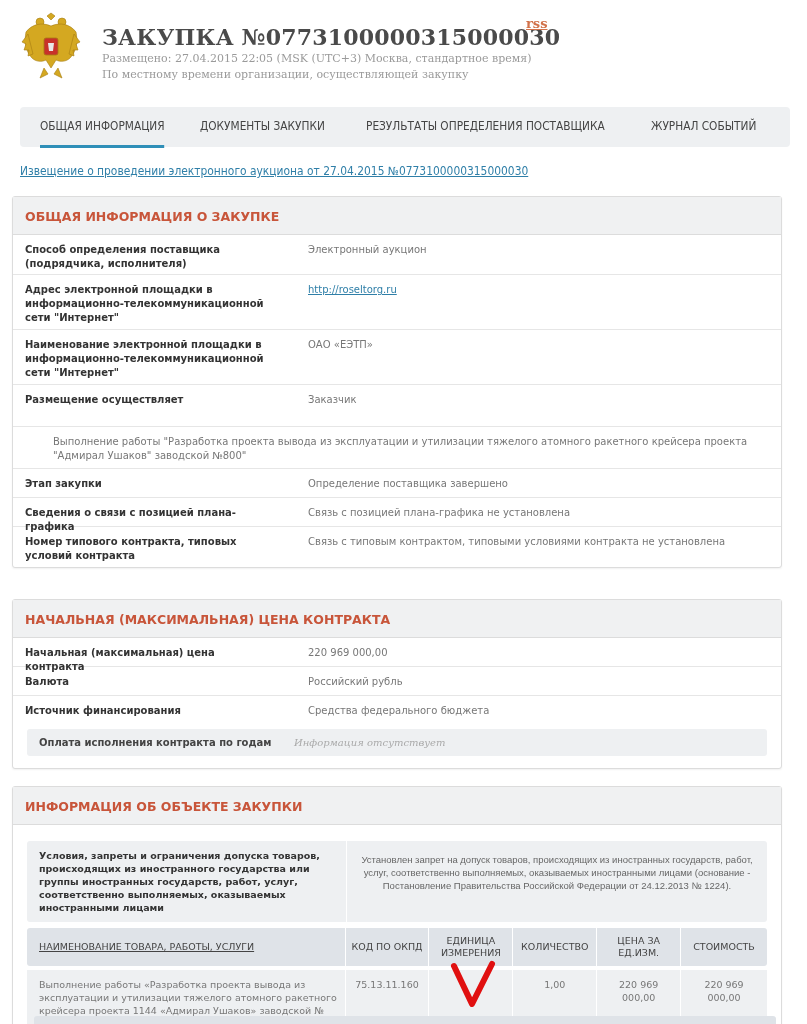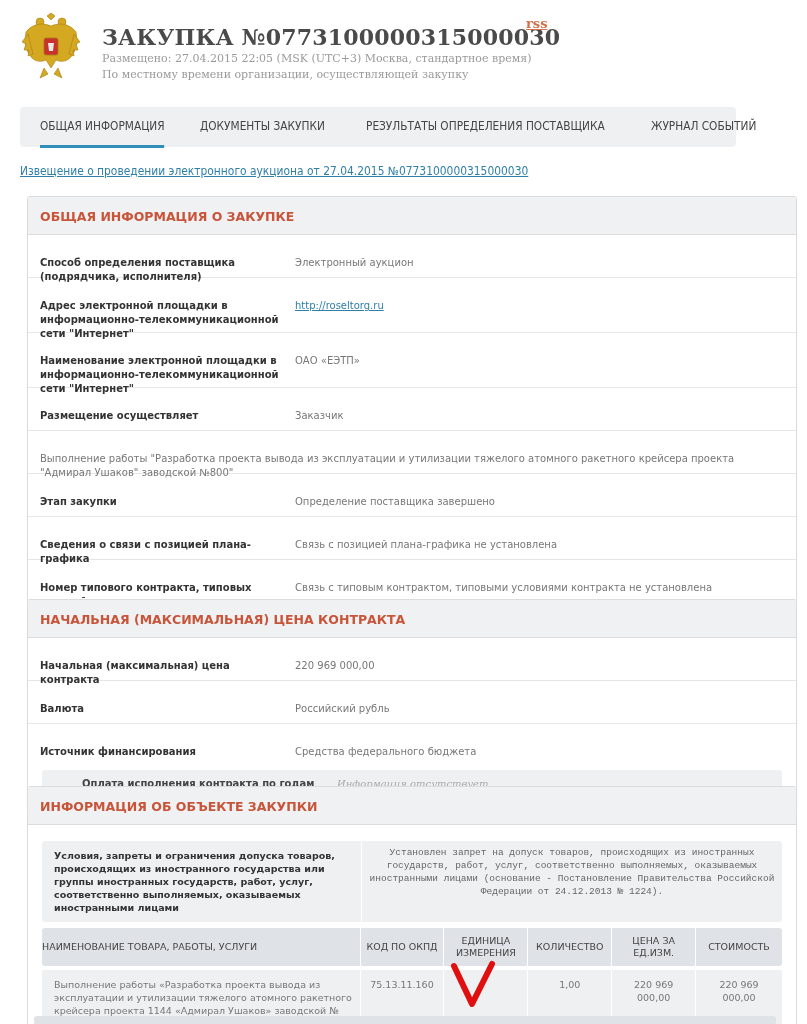--- a/index.html
+++ b/index.html
@@ -7,46 +7,46 @@
   body { font-family: "DejaVu Serif", serif; color: #333; position: relative; }
 
   .header { position: absolute; left: 20px; top: 10px; width: 780px; height: 80px; }
   .emblem { position: absolute; left: 0; top: 2px; width: 62px; height: 70px; }
   .title { position: absolute; left: 82px; top: 14px; font-family: "DejaVu Serif", serif; font-weight: bold; font-size: 22px; color: #4a4a4a; letter-spacing: 0.2px; white-space: nowrap; }
   .rss { position: absolute; left: 506px; top: 6px; font-family: "DejaVu Serif", serif; font-weight: bold; font-size: 13px; color: #d2724a; text-decoration: underline; cursor: pointer; }
   .subline { position: absolute; left: 82px; font-size: 11px; color: #9a9a9a; white-space: nowrap; }
   .subline.l1 { top: 42px; }
   .subline.l2 { top: 58px; }
 
-  .tabs { position: absolute; left: 20px; top: 107px; width: 716px; height: 40px; background: #eef0f2; border-radius: 4px; }
+  .tabs { position: absolute; left: 20px; top: 107px; width: 770px; height: 40px; background: #eef0f2; border-radius: 4px; }
   .tab { position: absolute; top: 12px; font-family: "DejaVu Sans", sans-serif; font-size: 11.5px; color: #444; white-space: nowrap; cursor: pointer; transform: scaleX(0.92); transform-origin: left center; }
   .tab.active::after { content: ""; position: absolute; left: 0; right: 0; top: 26px; height: 3px; background: #2f8fb8; }
 
   .notice-link { position: absolute; left: 20px; top: 164px; font-size: 11.5px; color: #2f7fa8; text-decoration: underline; white-space: nowrap; cursor: pointer; font-family: "DejaVu Sans", sans-serif; transform: scaleX(0.93); transform-origin: left center; }
 
-  .card { position: absolute; left: 27px; width: 770px; border: 1px solid #dcdcdc; border-radius: 3px; background: #fff; box-shadow: 0 1px 2px rgba(0,0,0,0.06); }
+  .card { position: absolute; left: 12px; width: 770px; border: 1px solid #dcdcdc; border-radius: 3px; background: #fff; box-shadow: 0 1px 2px rgba(0,0,0,0.06); }
   .card-head { height: 38px; background: #f0f1f2; border-bottom: 1px solid #dcdcdc; padding: 12px 12px; font-family: "DejaVu Sans", sans-serif; font-weight: bold; font-size: 12.5px; color: #c8553a; white-space: nowrap; }
-  .row { display: flex; border-bottom: 1px solid #e6e6e6; padding: 21px 12px; font-size: 10px; line-height: 14px; }
+  .row { display: flex; border-bottom: 1px solid #e6e6e6; padding: 8px 12px; font-size: 10px; line-height: 14px; }
   .row:last-child { border-bottom: none; }
   .row .lbl { width: 255px; font-family: "DejaVu Sans", sans-serif; font-weight: bold; color: #333; flex-shrink: 0; padding-right: 8px; }
-  .row .val { flex: 1; color: #777; font-family: "DejaVu Sans", sans-serif; }
+  .row .val { flex: 1; color: #777; font-family: "DejaVu Sans", sans-serif; margin-left: 28px; }
   .val a { color: #2f7fa8; text-decoration: underline; cursor: pointer; }
 
   .subrow { margin: 4px 14px 12px 14px; background: #eef0f2; border-radius: 3px; padding: 8px 12px; display: flex; font-size: 10px; }
-  .subrow .lbl { width: 255px; font-family: "DejaVu Sans", sans-serif; font-weight: bold; color: #444; margin-left: 28px; }
+  .subrow .lbl { width: 255px; font-family: "DejaVu Sans", sans-serif; font-weight: bold; color: #444; }
   .subrow .val { color: #aaa; font-style: italic; font-family: "DejaVu Serif", serif; }
 
   .obj-inner { padding: 16px 14px 0 14px; }
   .cond { display: flex; background: #eef0f2; border-radius: 3px; font-size: 9.5px; line-height: 13px; justify-content: flex-end; }
   .cond .lbl { width: 320px; padding: 8px 12px; font-family: "DejaVu Sans", sans-serif; font-weight: bold; color: #333; border-right: 1px solid #fff; }
-  .cond .val { flex: 1; padding: 5px 6px; text-align: center; color: #666; font-family: Liberation Mono, monospace; }
+  .cond .val { flex: 1; padding: 12px 6px; text-align: center; color: #666; font-family: Liberation Sans, sans-serif; }
 
   table.items { width: 100%; border-collapse: separate; border-spacing: 0 4px; margin-top: 2px; font-size: 9.5px; }
   table.items th { background: #dfe3e8; color: #444; font-family: "DejaVu Sans", sans-serif; font-weight: normal; font-size: 9.5px; height: 38px; text-align: center; border-right: 1px solid #fff; padding: 0 4px; line-height: 12px; }
-  table.items th:first-child { text-align: left; padding-left: 0; border-radius: 3px 0 0 3px; }
+  table.items th:first-child { text-align: left; padding-left: 12px; border-radius: 3px 0 0 3px; text-decoration: underline; }
   table.items th:last-child { border-right: none; border-radius: 0 3px 3px 0; }
   table.items td { background: #eef0f2; color: #777; vertical-align: top; padding: 8px 6px; border-right: 1px solid #fff; line-height: 13px; font-family: "DejaVu Sans", sans-serif; text-align: center; }
   table.items td:first-child { text-align: left; padding-left: 12px; }
   table.items td:last-child { border-right: none; }
   .checkmark { position: absolute; left: 450px; top: 960px; width: 46px; height: 48px; }
   .next-bar { position: absolute; left: 34px; top: 1016px; width: 742px; height: 12px; background: #dfe3e8; border-radius: 3px; }
 </style>
 </head>
 <body>
 

